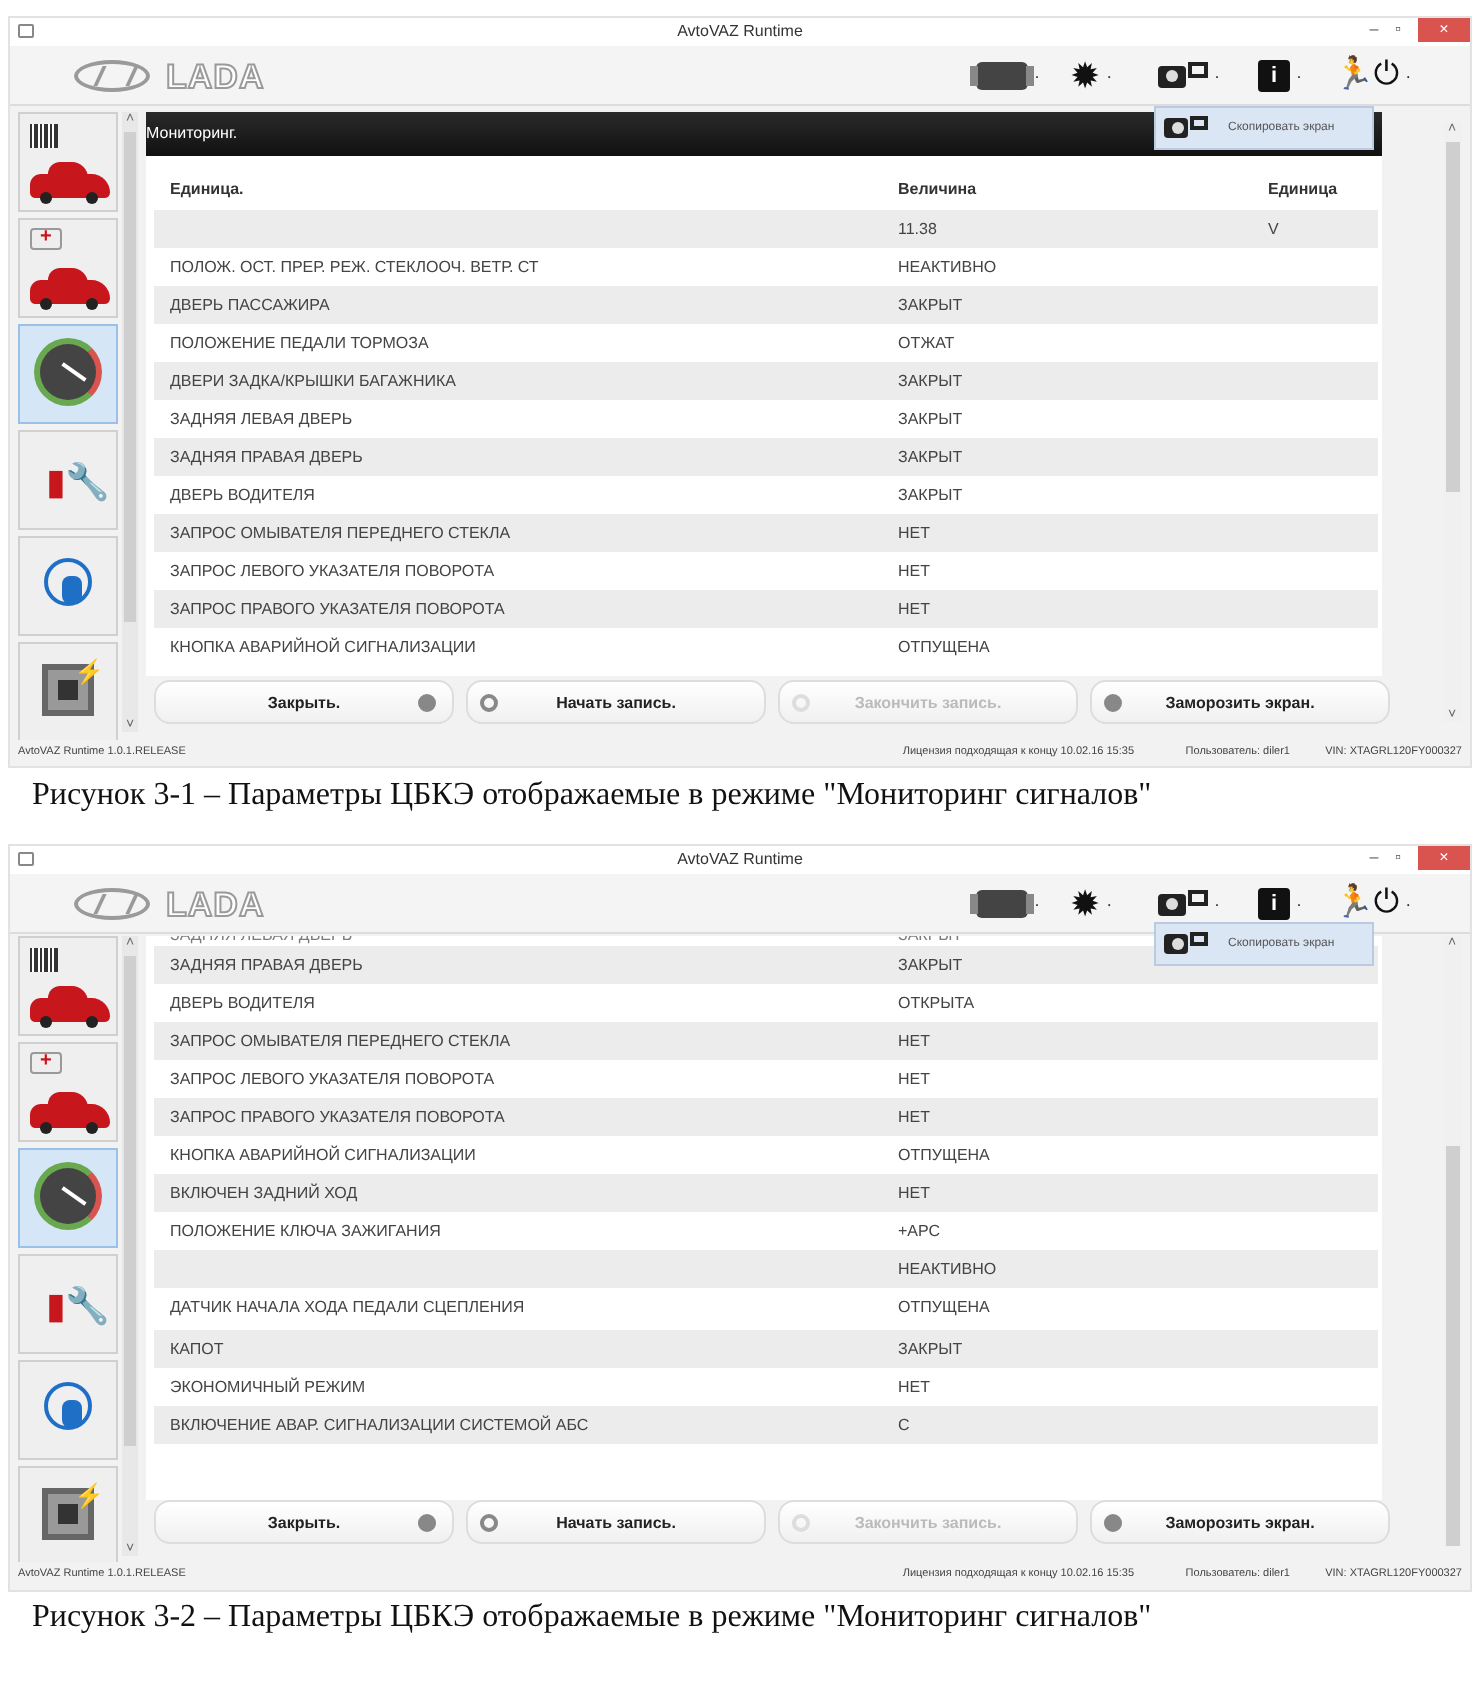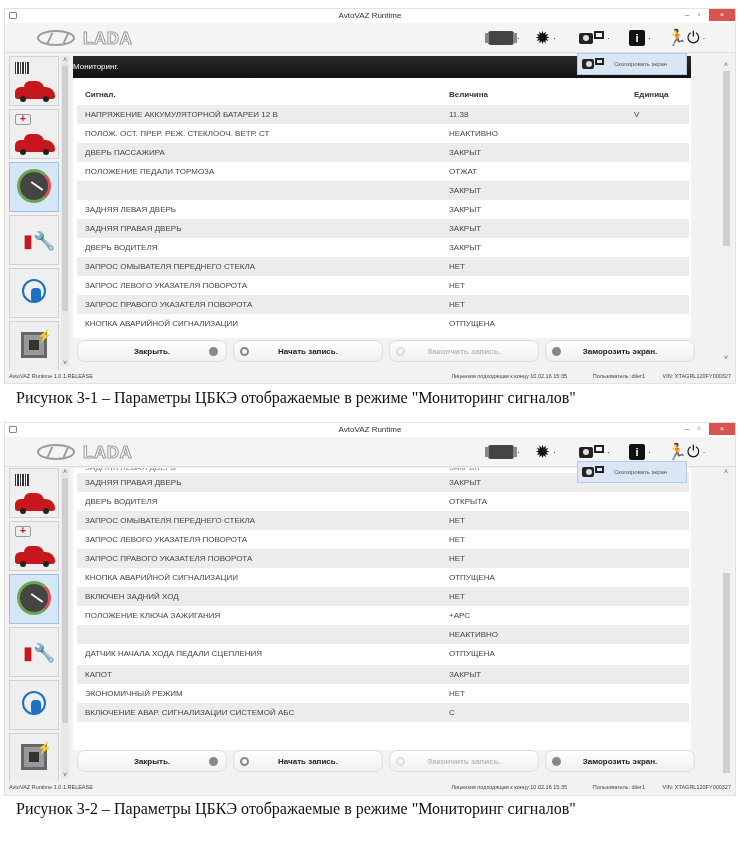--- a/index.html
+++ b/index.html
@@ -164,42 +164,42 @@
   </div>
   <div class="side-scroll" style="top:47px; height:310px;">
     <span class="arrow" style="top:0">˄</span>
     <span class="thumb" style="top:10px; height:245px"></span>
     <span class="arrow" style="bottom:0">˅</span>
   </div>
 
   <div class="main" style="top:47px; height:282px;">
     <div class="panel-title">Мониторинг.</div>
     <div class="thead" style="top:34px">
-      <span class="c1" style="left:12px">Сигнал.</span>
+      <span class="c1" style="left:12px">Единица.</span>
       <span class="c2" style="left:376px">Величина</span>
       <span class="c3" style="left:561px">Единица</span>
     </div>
     <div class="row alt" style="top:49px">
-        <span class="c1">НАПРЯЖЕНИЕ АККУМУЛЯТОРНОЙ БАТАРЕИ 12 В</span>
         <span class="c2">11.38</span>
         <span class="c3">V</span>
       </div>
     <div class="row" style="top:68px">
         <span class="c1">ПОЛОЖ. ОСТ. ПРЕР. РЕЖ. СТЕКЛООЧ. ВЕТР. СТ</span>
         <span class="c2">НЕАКТИВНО</span>
       </div>
     <div class="row alt" style="top:87px">
         <span class="c1">ДВЕРЬ ПАССАЖИРА</span>
         <span class="c2">ЗАКРЫТ</span>
       </div>
     <div class="row" style="top:106px">
         <span class="c1">ПОЛОЖЕНИЕ ПЕДАЛИ ТОРМОЗА</span>
         <span class="c2">ОТЖАТ</span>
       </div>
     <div class="row alt" style="top:125px">
+        <span class="c1">ДВЕРИ ЗАДКА/КРЫШКИ БАГАЖНИКА</span>
         <span class="c2">ЗАКРЫТ</span>
       </div>
     <div class="row" style="top:144px">
         <span class="c1">ЗАДНЯЯ ЛЕВАЯ ДВЕРЬ</span>
         <span class="c2">ЗАКРЫТ</span>
       </div>
     <div class="row alt" style="top:163px">
         <span class="c1">ЗАДНЯЯ ПРАВАЯ ДВЕРЬ</span>
         <span class="c2">ЗАКРЫТ</span>
       </div>

